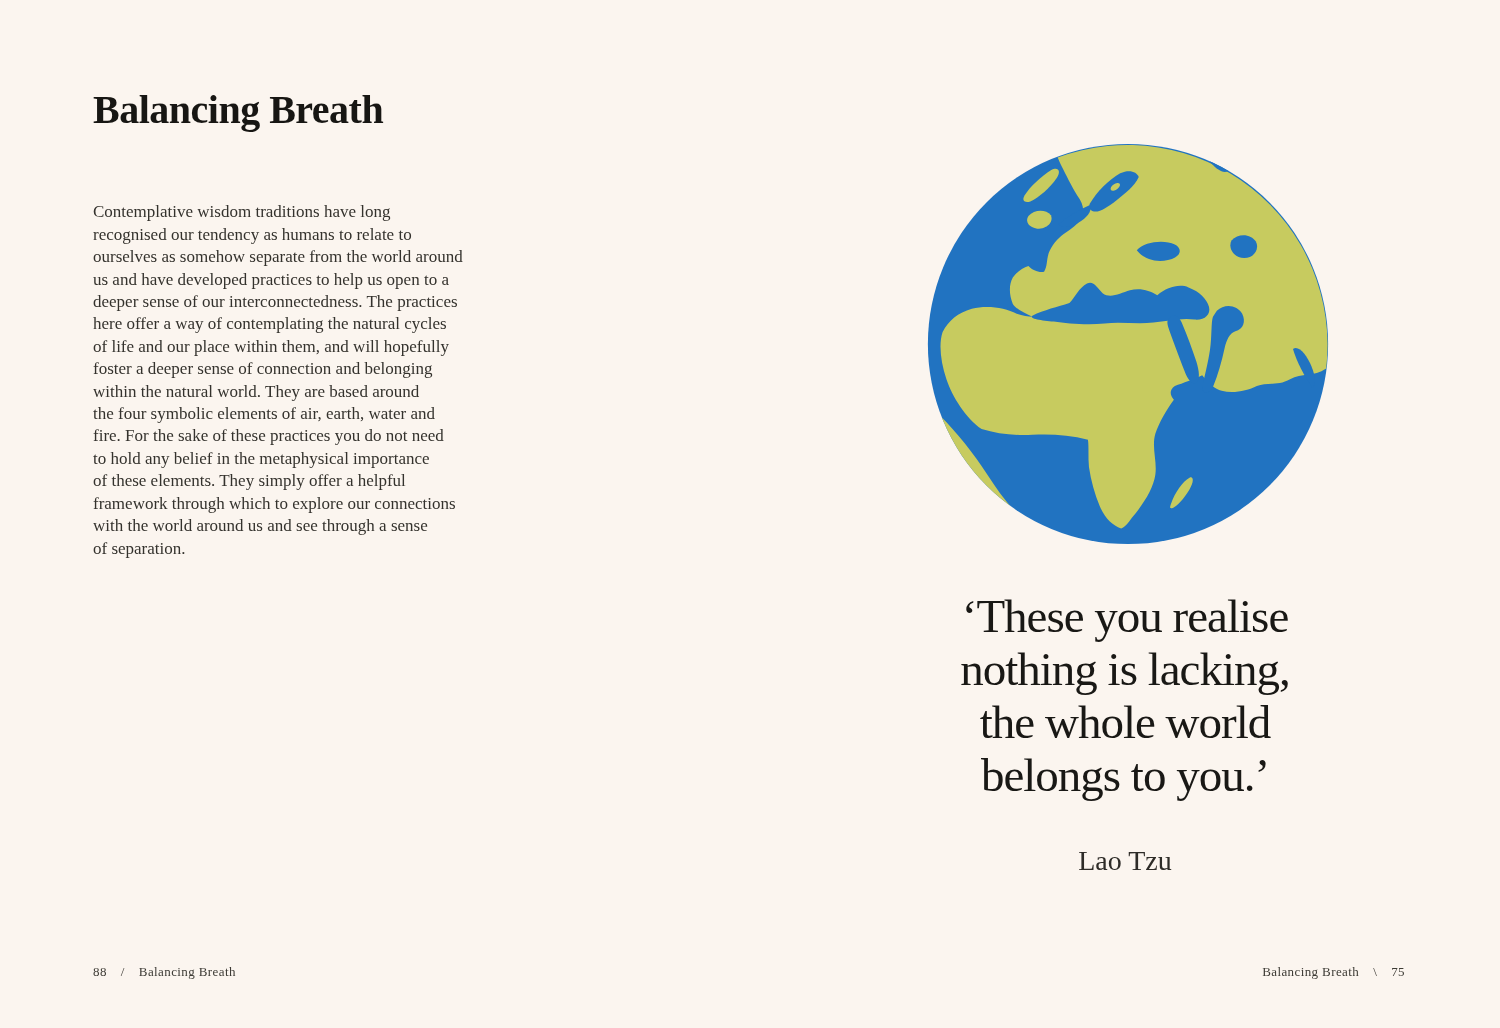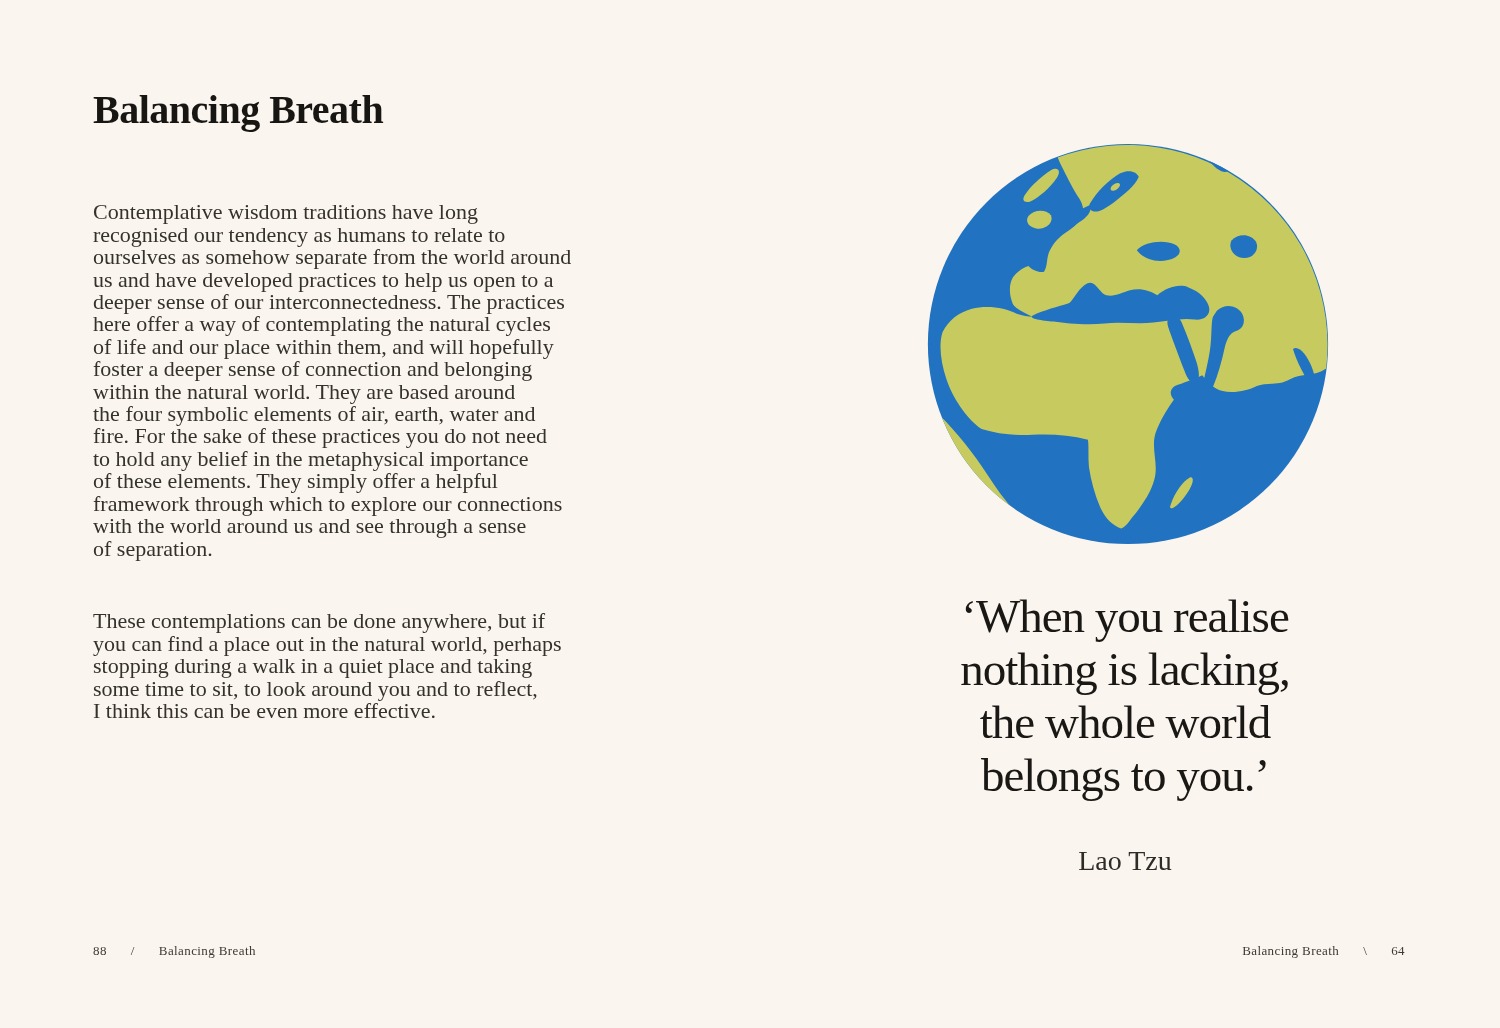--- a/index.html
+++ b/index.html
@@ -19,34 +19,34 @@
     left: 93px; top: 86px;
     font-size: 40px;
     font-weight: bold;
     letter-spacing: -0.5px;
     color: #171613;
   }
   .body-copy {
     position: absolute;
     left: 93px; top: 179px;
     width: 480px;
-    font-size: 22px;
+    font-size: 17px;
     line-height: 22.4px;
     color: #34322d;
     white-space: pre-line;
   }
   .body-copy p { white-space: pre-line; }
   .body-copy p + p { margin-top: 28px; }
 
   .footer {
     position: absolute;
-    top: 943px;
+    top: 964px;
     display: flex;
     align-items: baseline;
-    gap: 24px;
+    gap: 14px;
     font-size: 13px;
     letter-spacing: 0.4px;
     color: #3c3a34;
   }
   .footer-left { left: 93px; }
   .footer-right { right: 95px; }
 
   
   .globe {
     position: absolute;
@@ -91,25 +91,20 @@
 of life and our place within them, and will hopefully
 foster a deeper sense of connection and belonging
 within the natural world. They are based around
 the four symbolic elements of air, earth, water and
 fire. For the sake of these practices you do not need
 to hold any belief in the metaphysical importance
 of these elements. They simply offer a helpful
 framework through which to explore our connections
 with the world around us and see through a sense
 of separation.</p>
-      <p>These contemplations can be done anywhere, but if
-you can find a place out in the natural world, perhaps
-stopping during a walk in a quiet place and taking
-some time to sit, to look around you and to reflect,
-I think this can be even more effective.</p>
     </div>
 
     <div class="footer footer-left">
       <span>88</span>
       <span>/</span>
       <span>Balancing Breath</span>
     </div>
   </div>
 
   <div>
@@ -216,26 +211,26 @@
             M 399,255 C 391,243 383,229 379,215 C 385,211 393,221 398,233
             C 402,243 403,251 399,255 Z"></path>
         </g>
 
         <g fill="#c7cb5f">
           <ellipse cx="197" cy="49" rx="5.5" ry="3" transform="rotate(-35 197 49)"></ellipse>
         </g>
       </g>
     </svg>
 
-    <div class="quote">‘When you realise
+    <div class="quote">‘These you realise
 nothing is lacking,
 the whole world
 belongs to you.’</div>
     <div class="attribution">Lao Tzu</div>
 
     <div class="footer footer-right">
       <span>Balancing Breath</span>
       <span>\</span>
-      <span>64</span>
+      <span>75</span>
     </div>
   </div>
 
 </div>
 
 </body></html>

